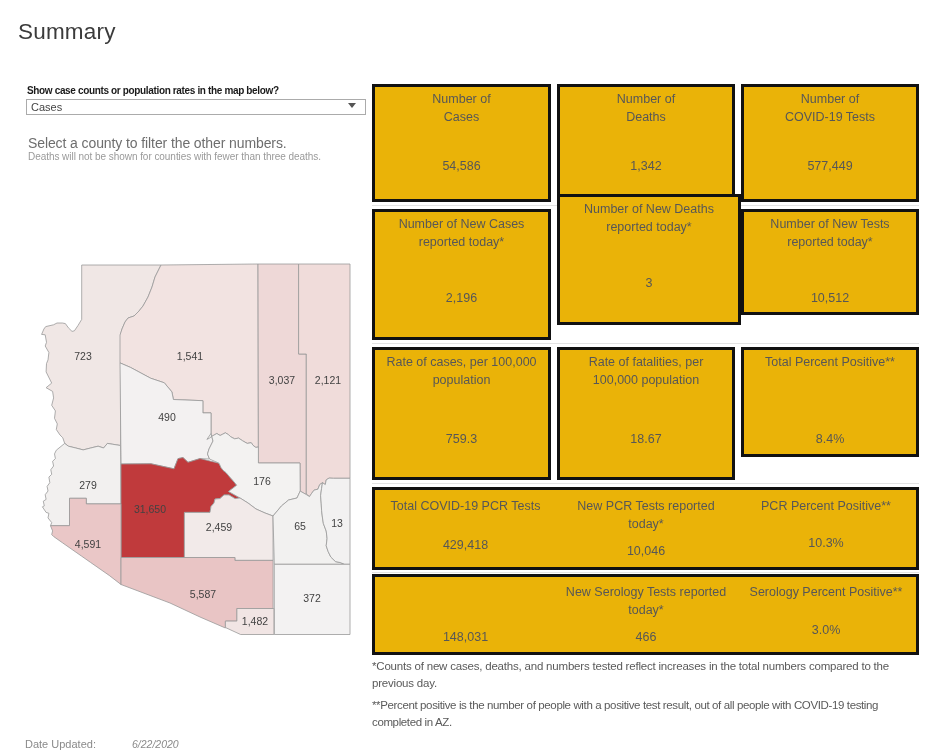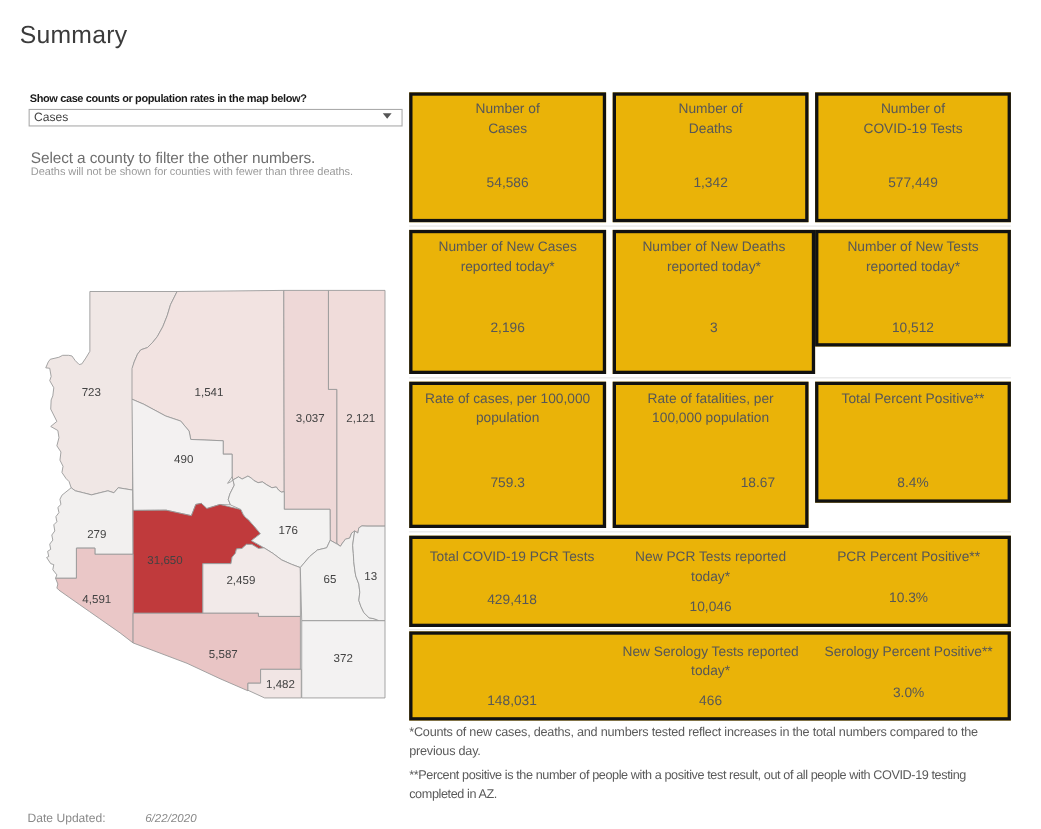--- a/index.html
+++ b/index.html
@@ -113,38 +113,38 @@
 <div class="box" style="left:741px;top:84px;width:178px;height:118px;">
   <span class="bt">Number of<br>COVID-19 Tests</span>
   <span class="bv" style="top:71px;">577,449</span>
 </div>
 
 <div class="box" style="left:372px;top:209px;width:179px;height:131px;">
   <span class="bt">Number of New Cases<br>reported today*</span>
   <span class="bv" style="top:78px;">2,196</span>
 </div>
 
-<div class="box" style="left:557px;top:209px;width:184px;height:131px;">
+<div class="box" style="left:557px;top:194px;width:184px;height:131px;">
   <span class="bt">Number of New Deaths<br>reported today*</span>
   <span class="bv" style="top:78px;">3</span>
 </div>
 
 <div class="box" style="left:741px;top:209px;width:178px;height:106px;">
   <span class="bt">Number of New Tests<br>reported today*</span>
   <span class="bv" style="top:78px;">10,512</span>
 </div>
 
 <div class="box" style="left:372px;top:347px;width:179px;height:133px;">
   <span class="bt">Rate of cases, per 100,000<br>population</span>
   <span class="bv" style="top:81px;">759.3</span>
 </div>
 
 <div class="box" style="left:557px;top:347px;width:178px;height:133px;">
   <span class="bt">Rate of fatalities, per<br>100,000 population</span>
-  <span class="bv" style="top:81px;padding-left:43px;">18.67</span>
+  <span class="bv" style="top:81px;">18.67</span>
 </div>
 
 <div class="box" style="left:741px;top:347px;width:178px;height:110px;">
   <span class="bt">Total Percent Positive**</span>
   <span class="bv" style="top:81px;">8.4%</span>
 </div>
 
 <div class="box" style="left:372px;top:487px;width:547px;height:83px;">
   <div class="cellwrap" style="left:0;width:181px;">
     <span class="bt" style="padding-top:8px;">Total COVID-19 PCR Tests</span>

